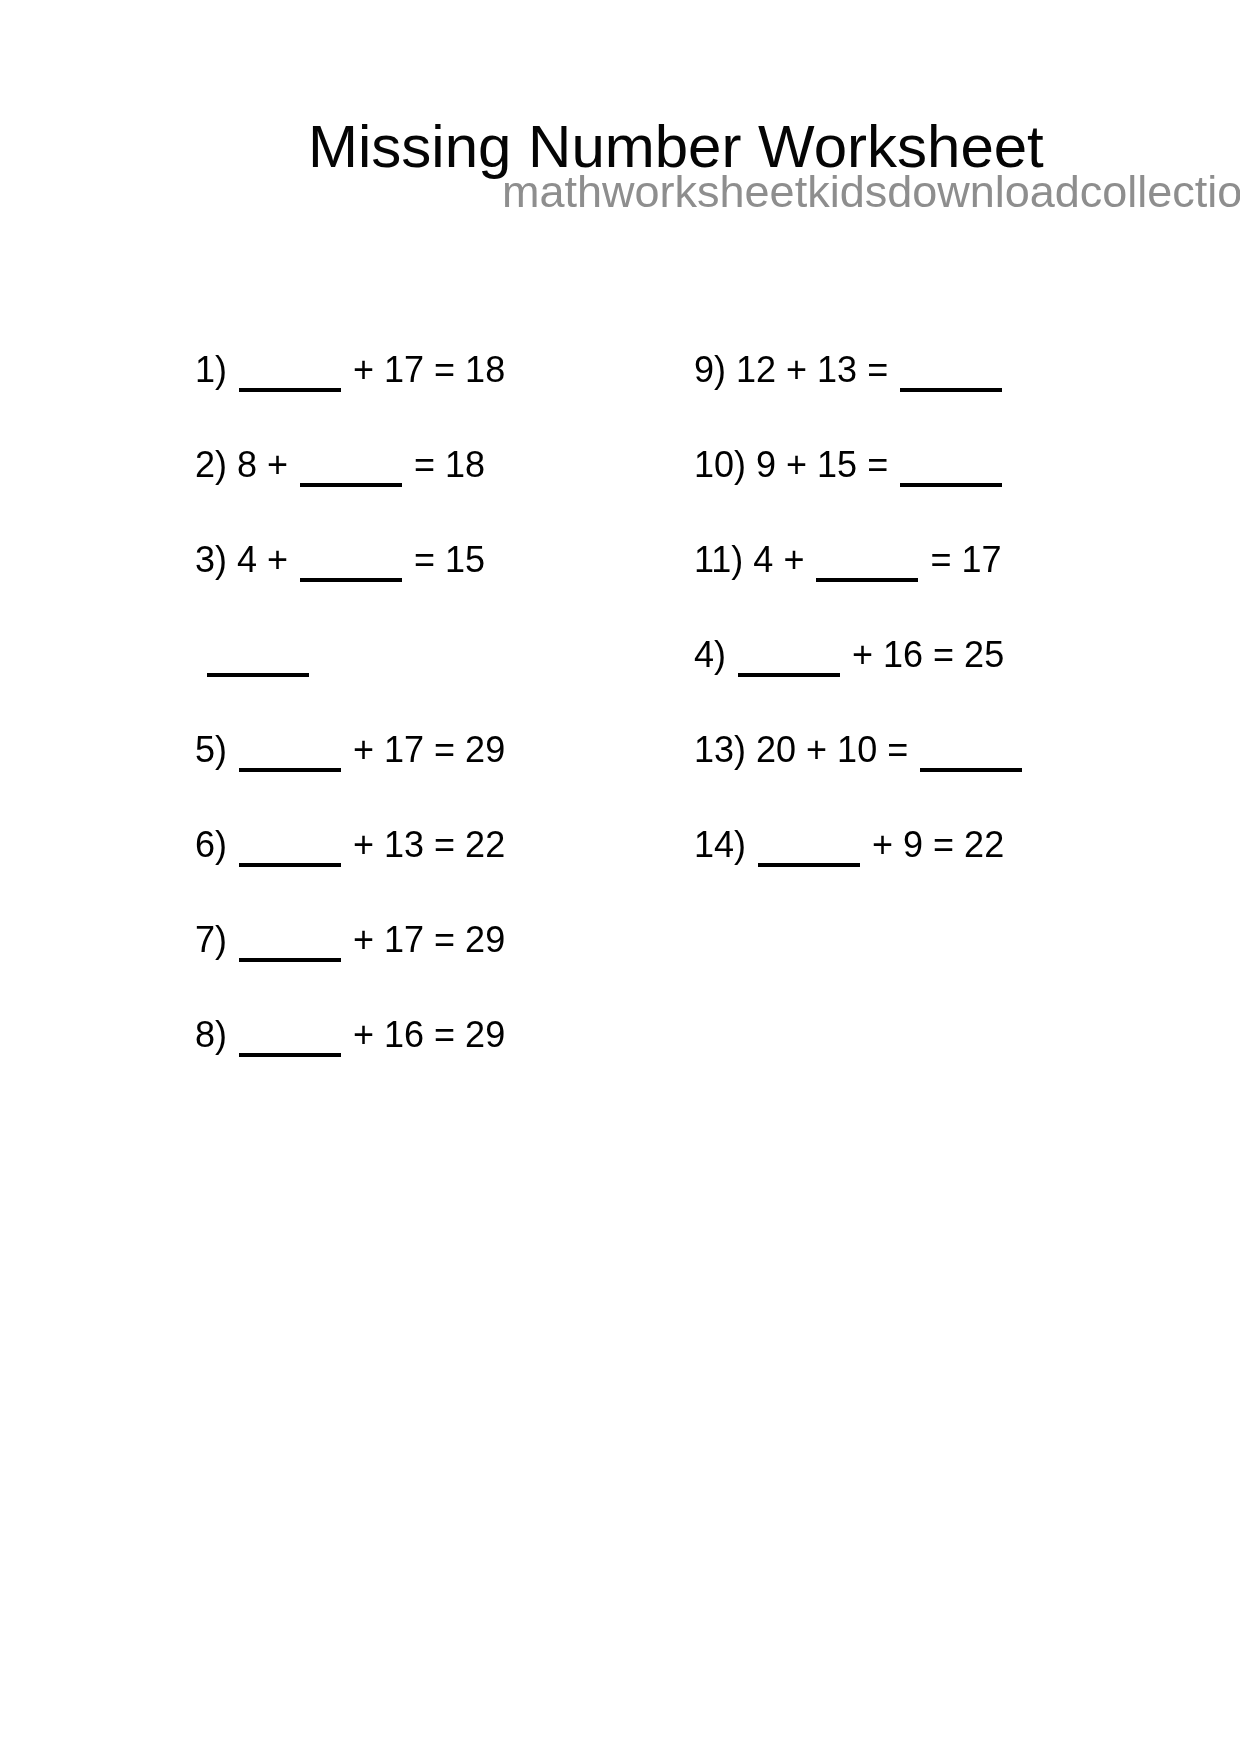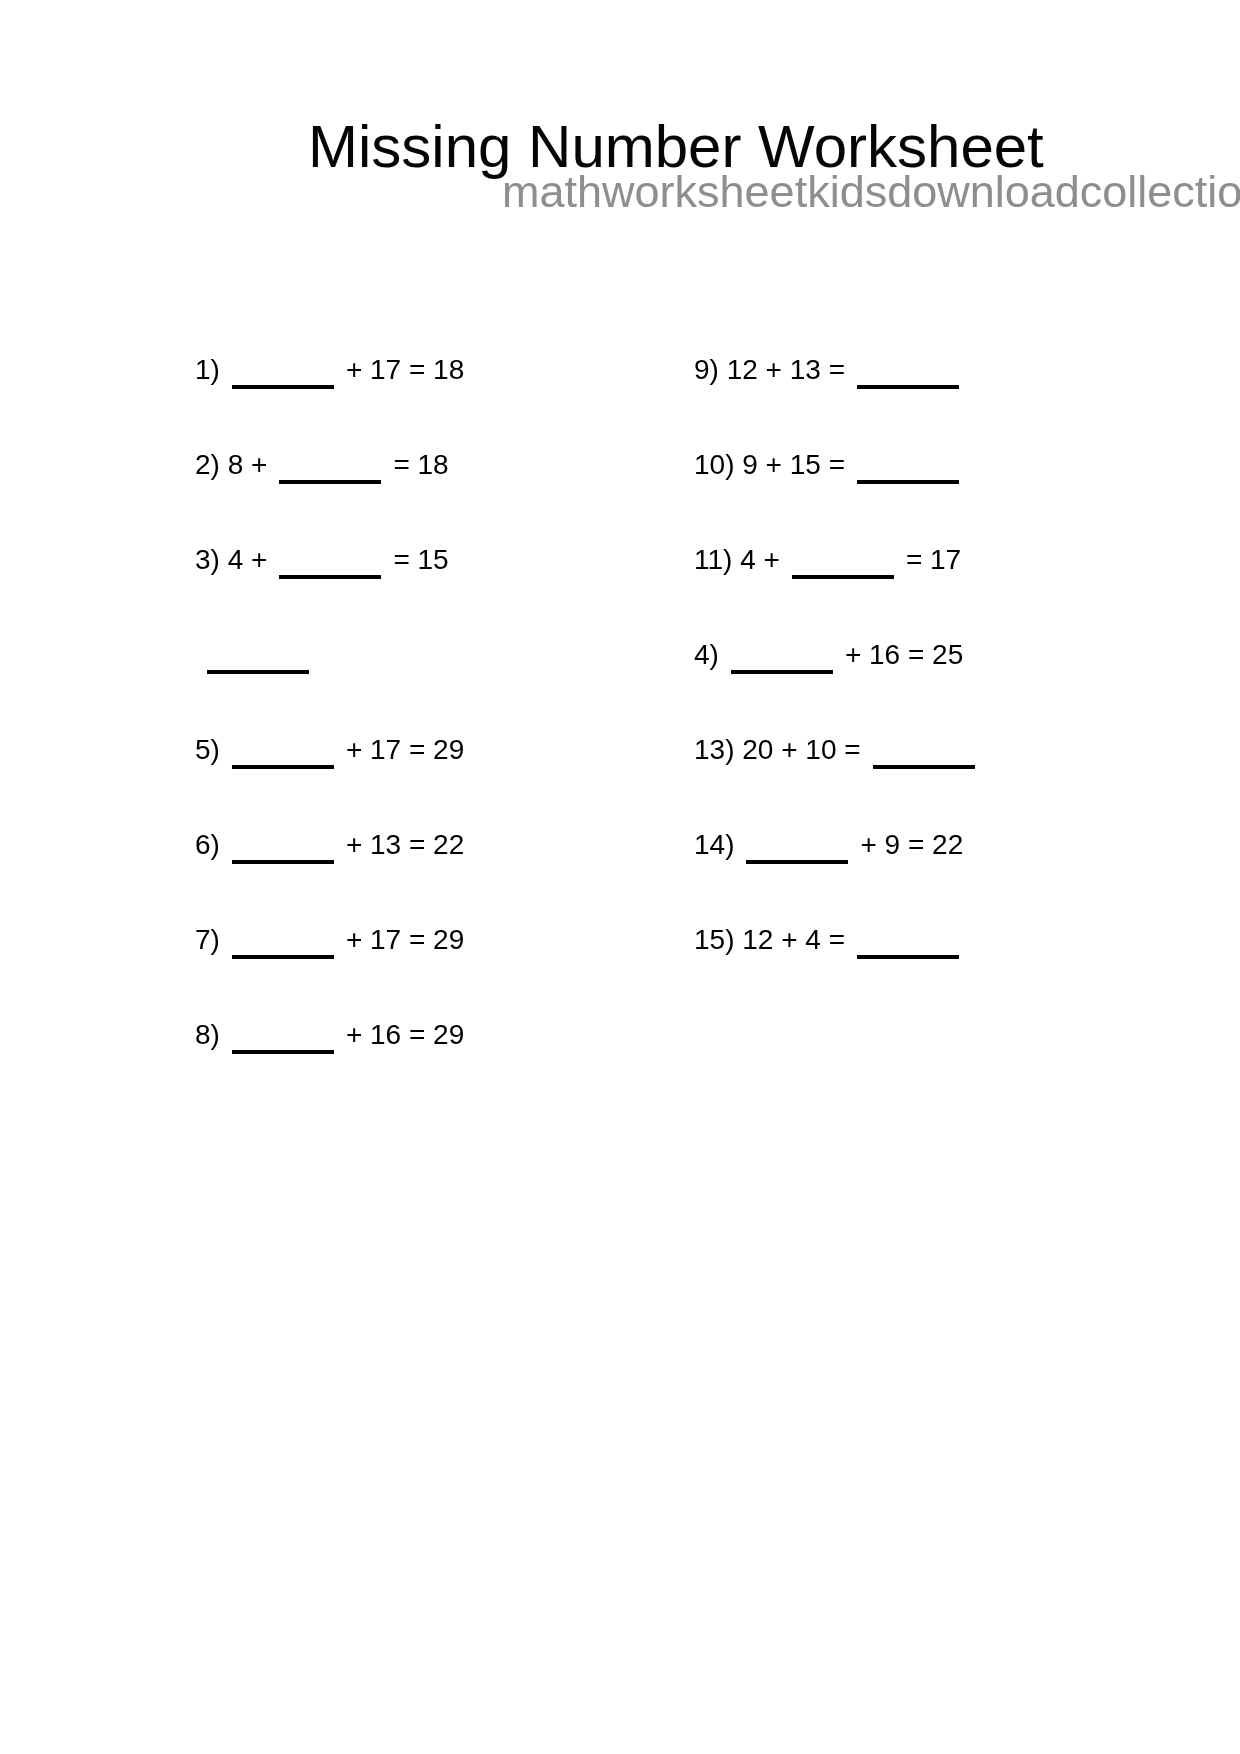--- a/index.html
+++ b/index.html
@@ -28,21 +28,21 @@
     left: 502px;
     top: 169px;
     font-size: 45px;
     line-height: 1;
     color: #8e8e8e;
     white-space: nowrap;
   }
   .col {
     position: absolute;
     top: 350px;
-    font-size: 28px;
+    font-size: 36px;
     line-height: 40px;
     white-space: nowrap;
     color: #000000;
   }
   .col-left  { left: 195px; }
   .col-right { left: 694px; }
   .problem { height: 95px; }
   .blank {
     display: inline-block;
     width: 102px;
@@ -69,14 +69,13 @@
     <div class="problem"><span class="before">8)</span><span class="blank"></span><span class="after">+ 16 = 29</span></div>
   </div>
 
 <div class="col col-right" id="col-right">
     <div class="problem"><span class="before">9) 12 + 13 =</span><span class="blank"></span></div>
     <div class="problem"><span class="before">10) 9 + 15 =</span><span class="blank"></span></div>
     <div class="problem"><span class="before">11) 4 +</span><span class="blank"></span><span class="after">= 17</span></div>
     <div class="problem"><span class="before">4)</span><span class="blank"></span><span class="after">+ 16 = 25</span></div>
     <div class="problem"><span class="before">13) 20 + 10 =</span><span class="blank"></span></div>
     <div class="problem"><span class="before">14)</span><span class="blank"></span><span class="after">+ 9 = 22</span></div>
-    <div class="problem"><span class="before">15) 12 + 4 =</span><span class="blank"></span></div>
   </div>
 
 </body></html>

